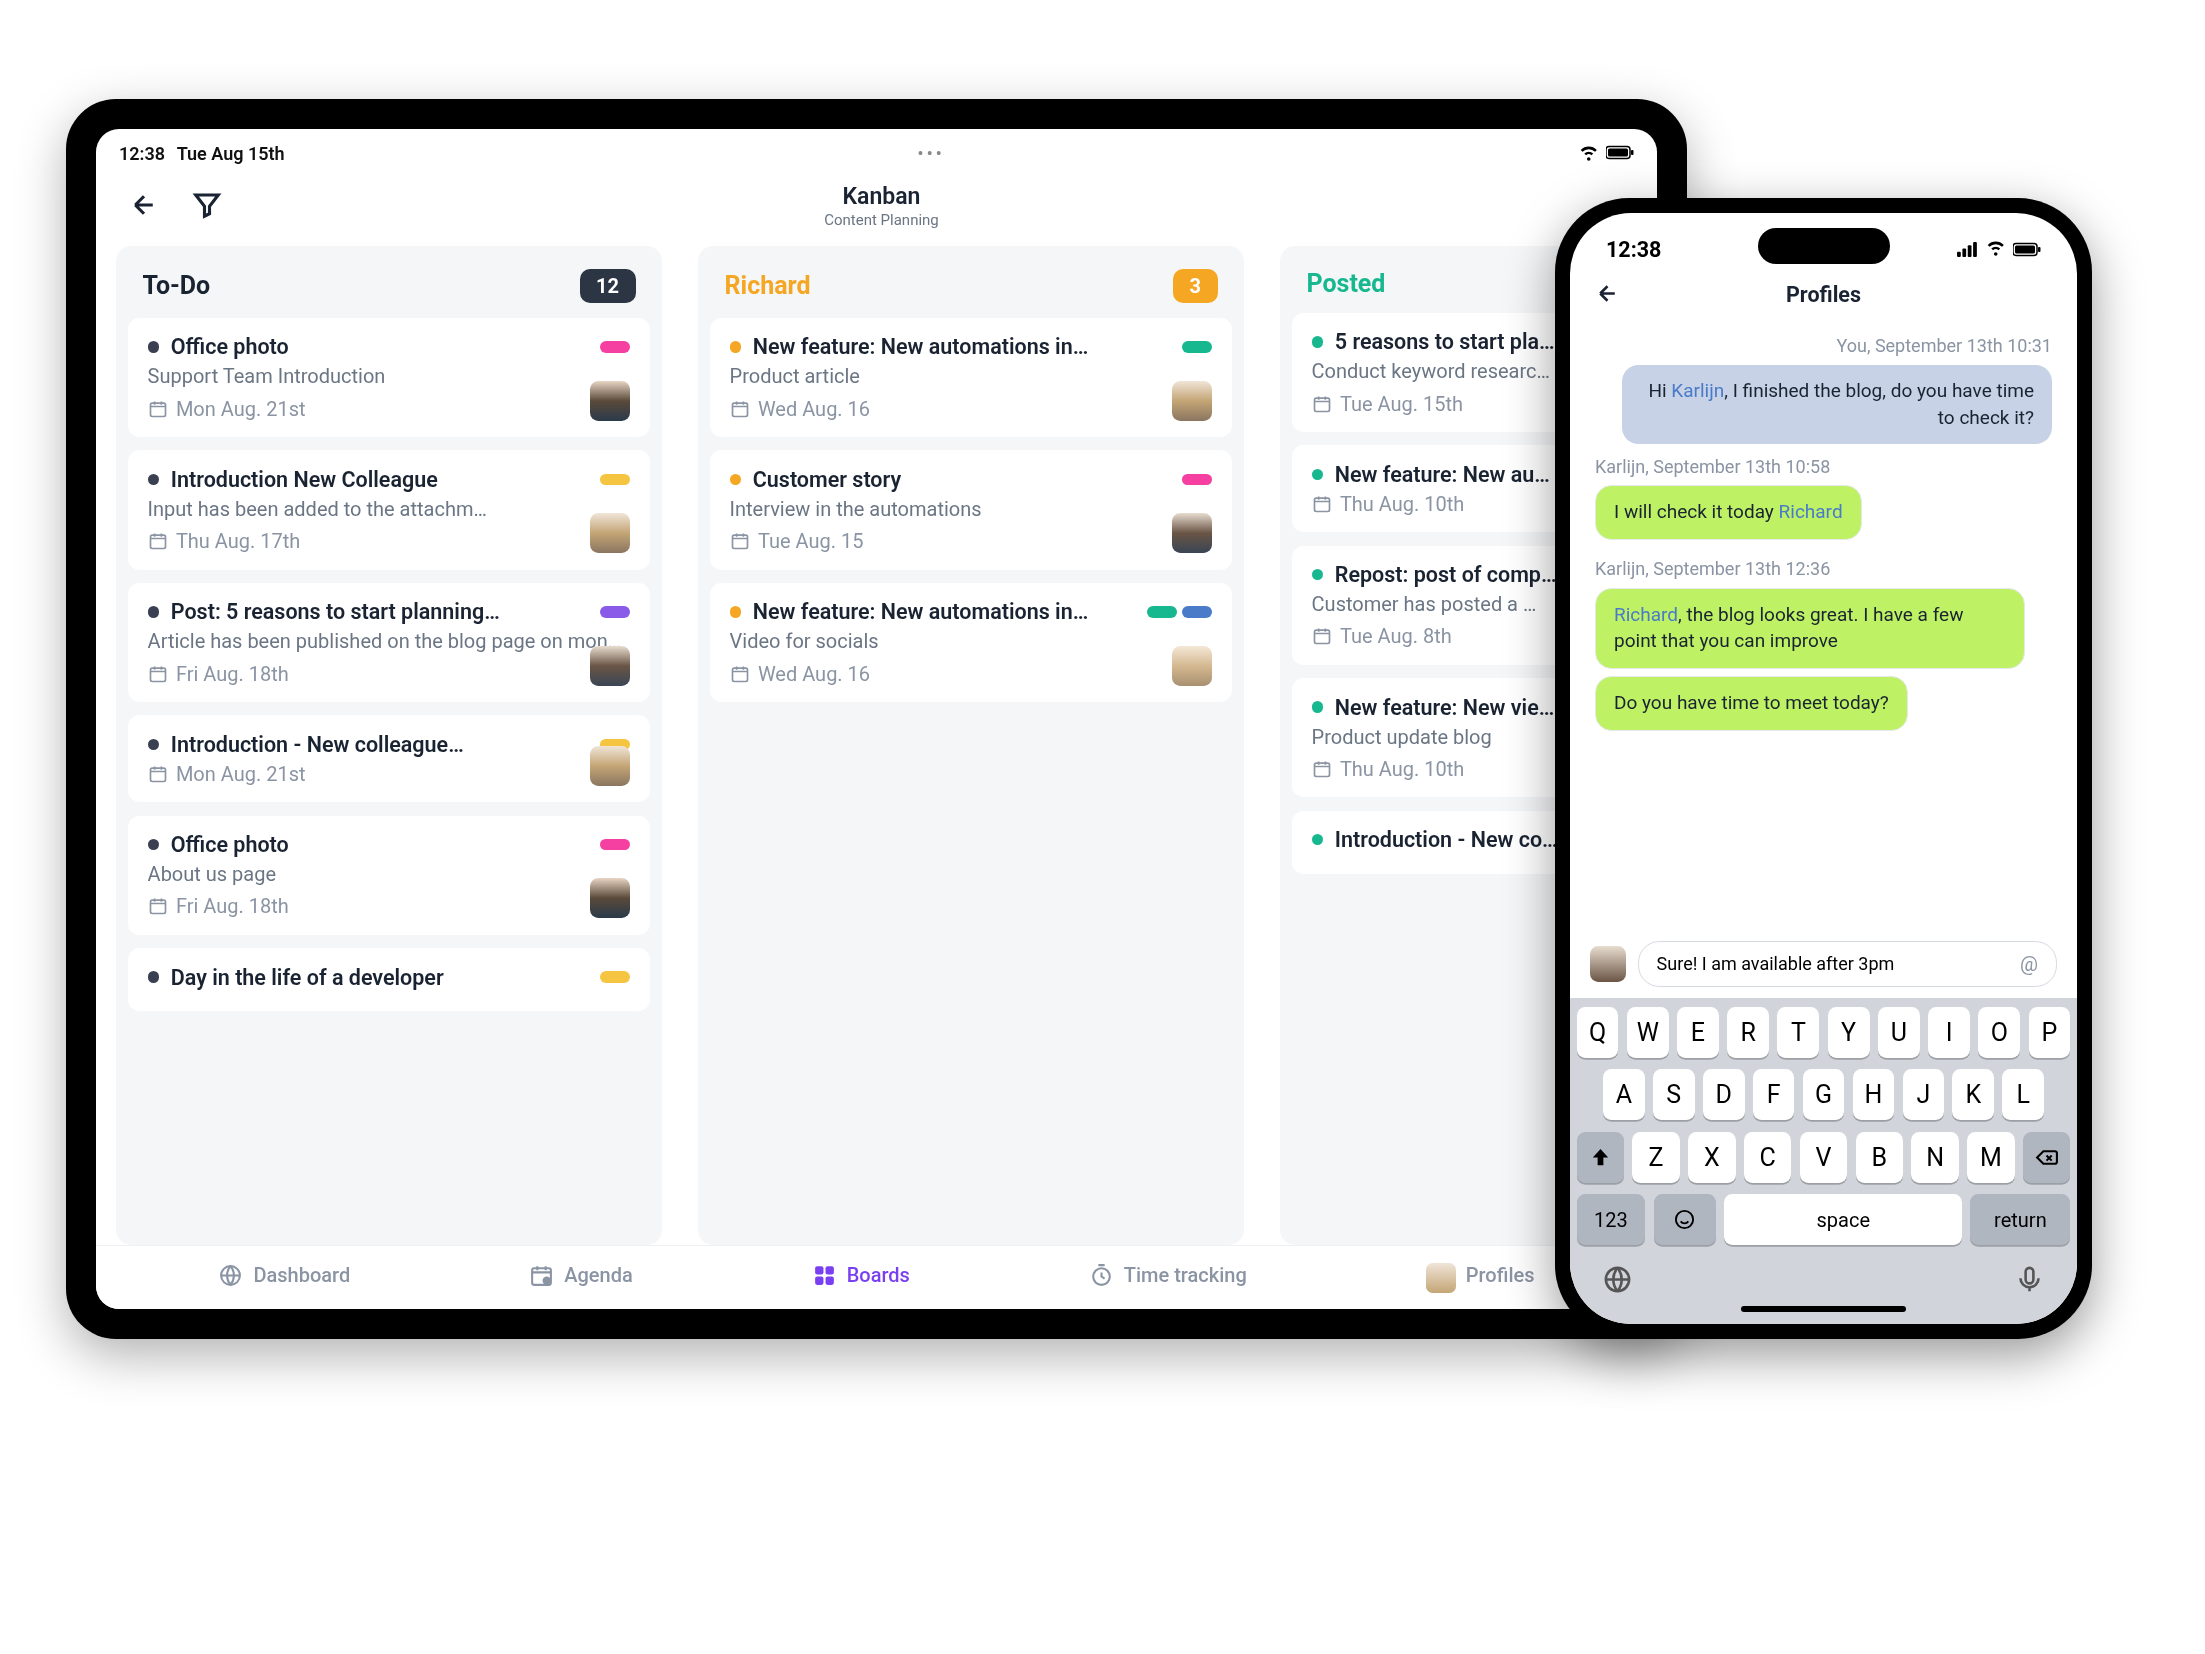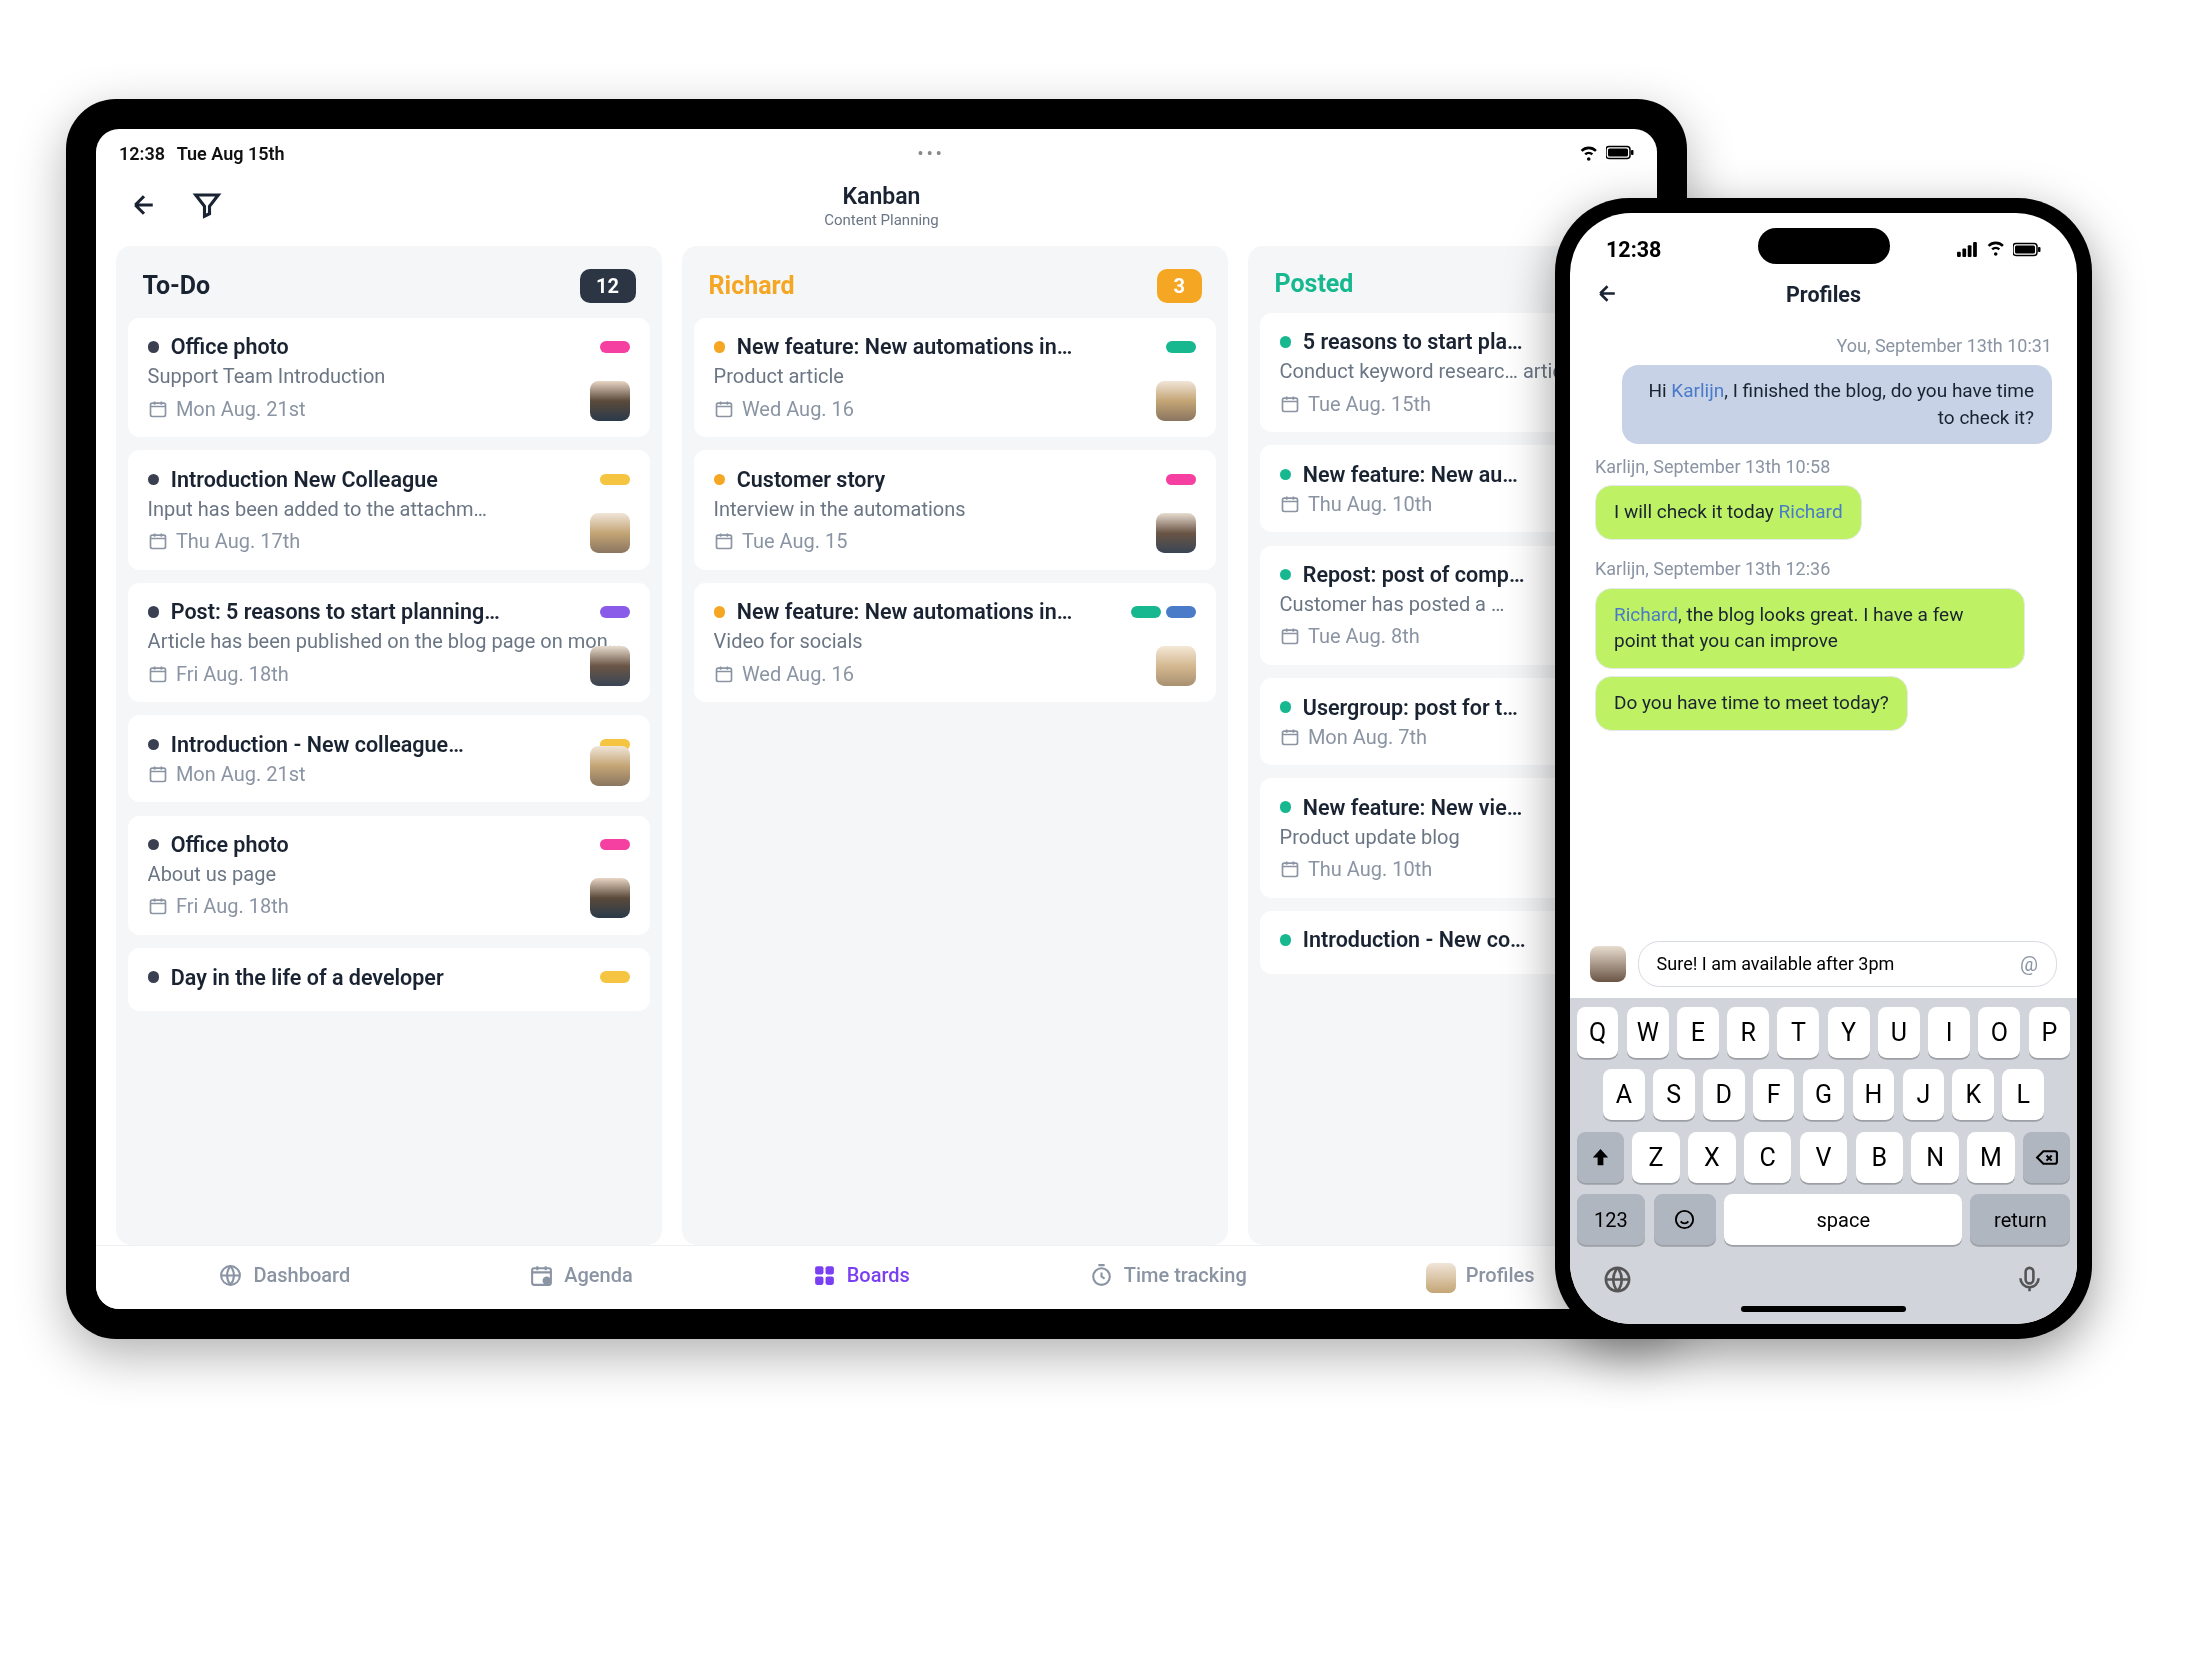--- a/index.html
+++ b/index.html
@@ -47,21 +47,21 @@
     .app-header-left { display: flex; gap: 33px; align-items: center; }
     .back-icon svg, .filter-icon svg { width: 30px; height: 30px; }
     .app-header-title { text-align: center; }
     .app-header-title .main { font-size: 23px; font-weight: 600; color: #1a2332; }
     .app-header-title .sub { font-size: 15px; color: #6b7685; margin-top: 1.7px; }
     
     
     .kanban {
       flex: 1;
       display: flex;
-      gap: 20px;
+      gap: 36px;
       padding: 0 20px;
       overflow: hidden;
     }
     .column {
       flex: 0 0 546px;
       background: #f5f6f8;
       border-radius: 15px;
       display: flex;
       flex-direction: column;
       overflow: hidden;
@@ -489,35 +489,20 @@
                     <rect x="3" y="5" width="18" height="16" rx="2"></rect>
                     <path d="M3 9h18M8 3v4M16 3v4"></path>
                   </svg>
                   <span>Tue Aug. 8th</span>
                 </div>
               </div>
             </div>
             <div class="card">
               <div class="card-row1">
                 <div class="dot" style="background: rgb(23, 184, 144);"></div>
-                <div class="card-title">Usergroup: post for t…</div>
-              </div>
-              <div class="card-footer">
-                <div class="card-date">
-                  <svg viewBox="0 0 24 24" fill="none" stroke="#8a94a3" stroke-width="2">
-                    <rect x="3" y="5" width="18" height="16" rx="2"></rect>
-                    <path d="M3 9h18M8 3v4M16 3v4"></path>
-                  </svg>
-                  <span>Mon Aug. 7th</span>
-                </div>
-              </div>
-            </div>
-            <div class="card">
-              <div class="card-row1">
-                <div class="dot" style="background: rgb(23, 184, 144);"></div>
                 <div class="card-title">New feature: New vie…</div>
               </div>
               <div class="card-desc">Product update blog</div>
               <div class="card-footer">
                 <div class="card-date">
                   <svg viewBox="0 0 24 24" fill="none" stroke="#8a94a3" stroke-width="2">
                     <rect x="3" y="5" width="18" height="16" rx="2"></rect>
                     <path d="M3 9h18M8 3v4M16 3v4"></path>
                   </svg>
                   <span>Thu Aug. 10th</span>

